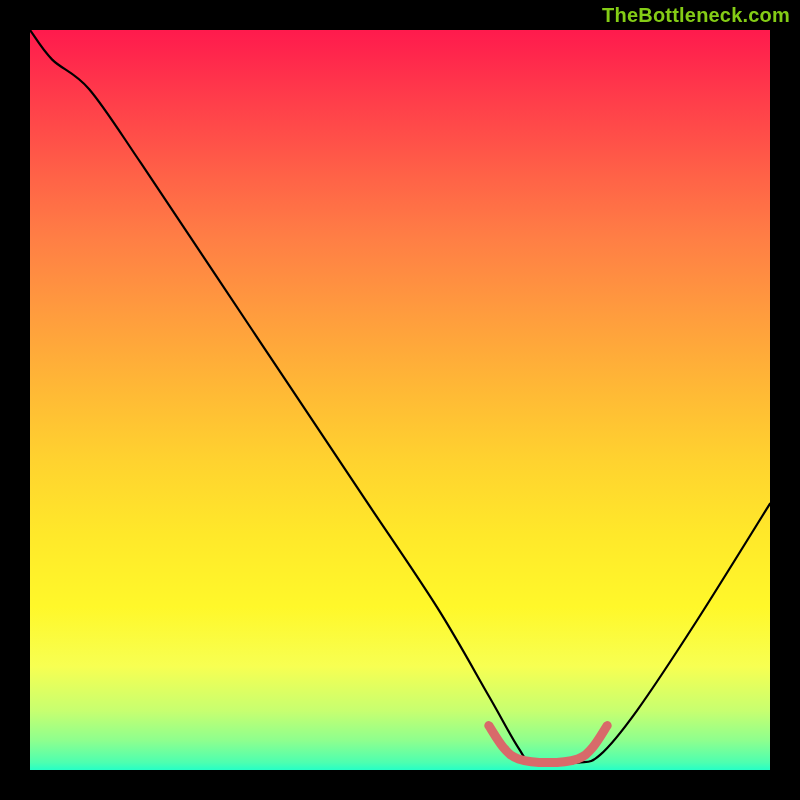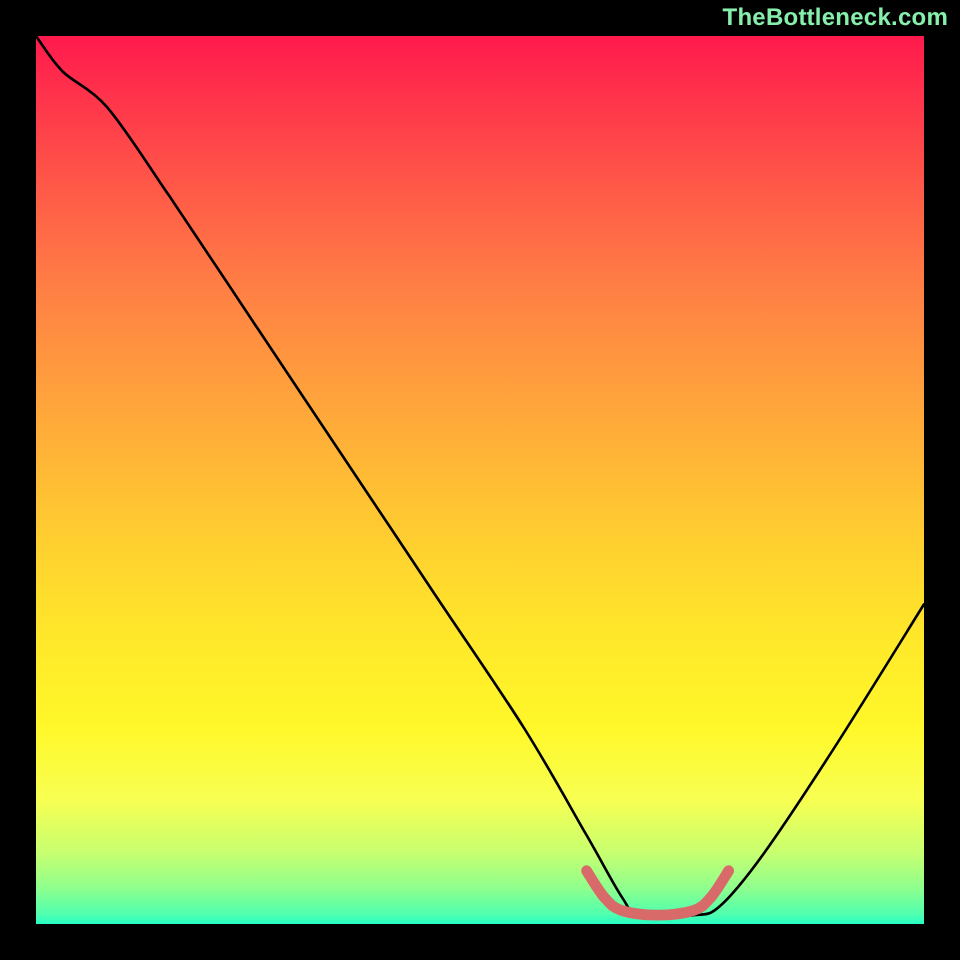--- a/index.html
+++ b/index.html
@@ -5,21 +5,21 @@
   * { margin: 0; padding: 0; box-sizing: border-box; }
   html, body { width: 800px; height: 800px; background: #000; overflow: hidden; }
   .wrap { position: relative; width: 800px; height: 800px; background: #000; }
   .attribution {
     position: absolute;
     top: 4px;
     right: 10px;
     font-family: Arial, Helvetica, sans-serif;
     font-size: 20px;
     font-weight: bold;
-    color: #86efac;
+    color: #84cc16;
     letter-spacing: 0.2px;
     text-align: center;
   }
   .plot-outer {
     position: absolute;
     left: 30px;
     top: 30px;
     width: 740px;
     height: 740px;
     background: #000;

